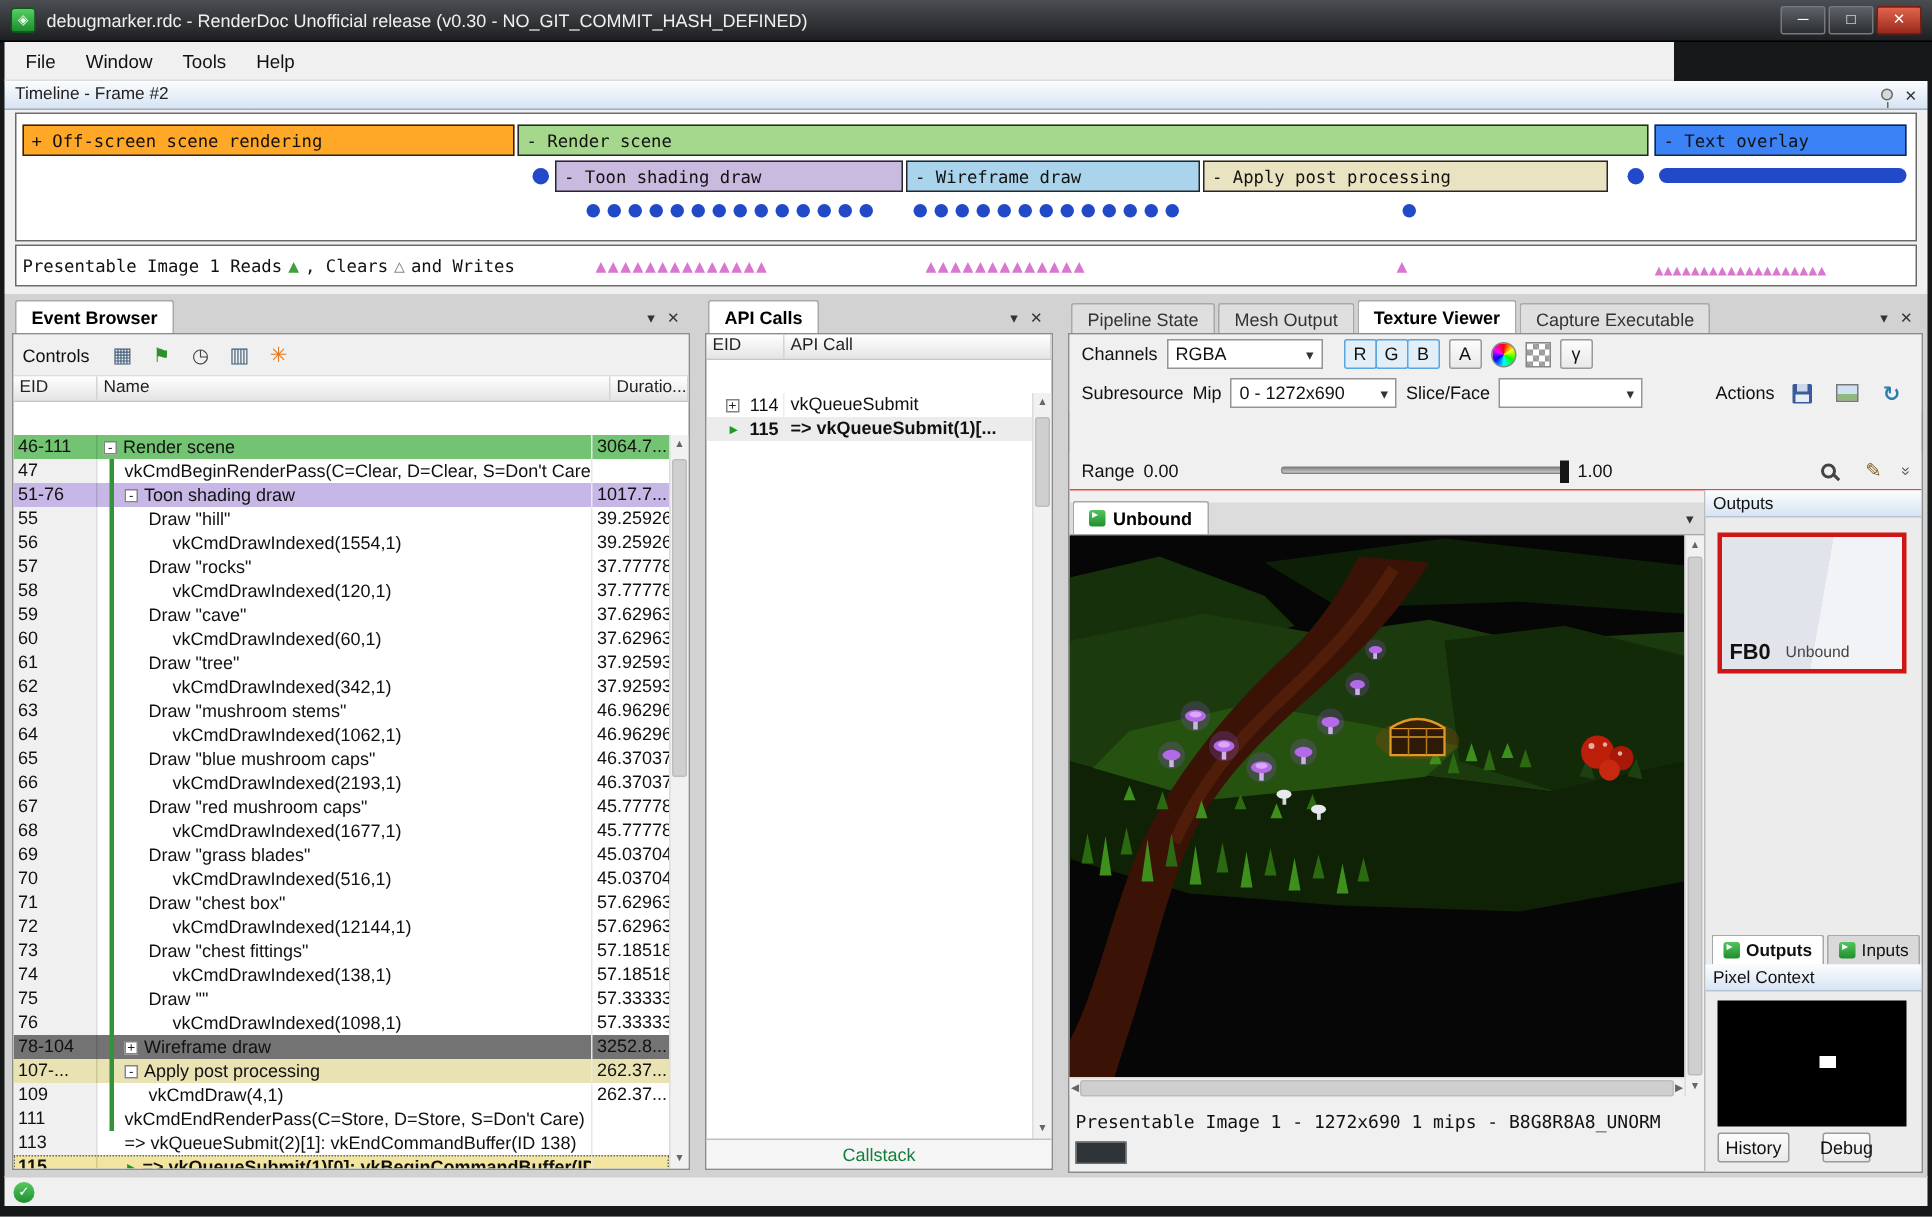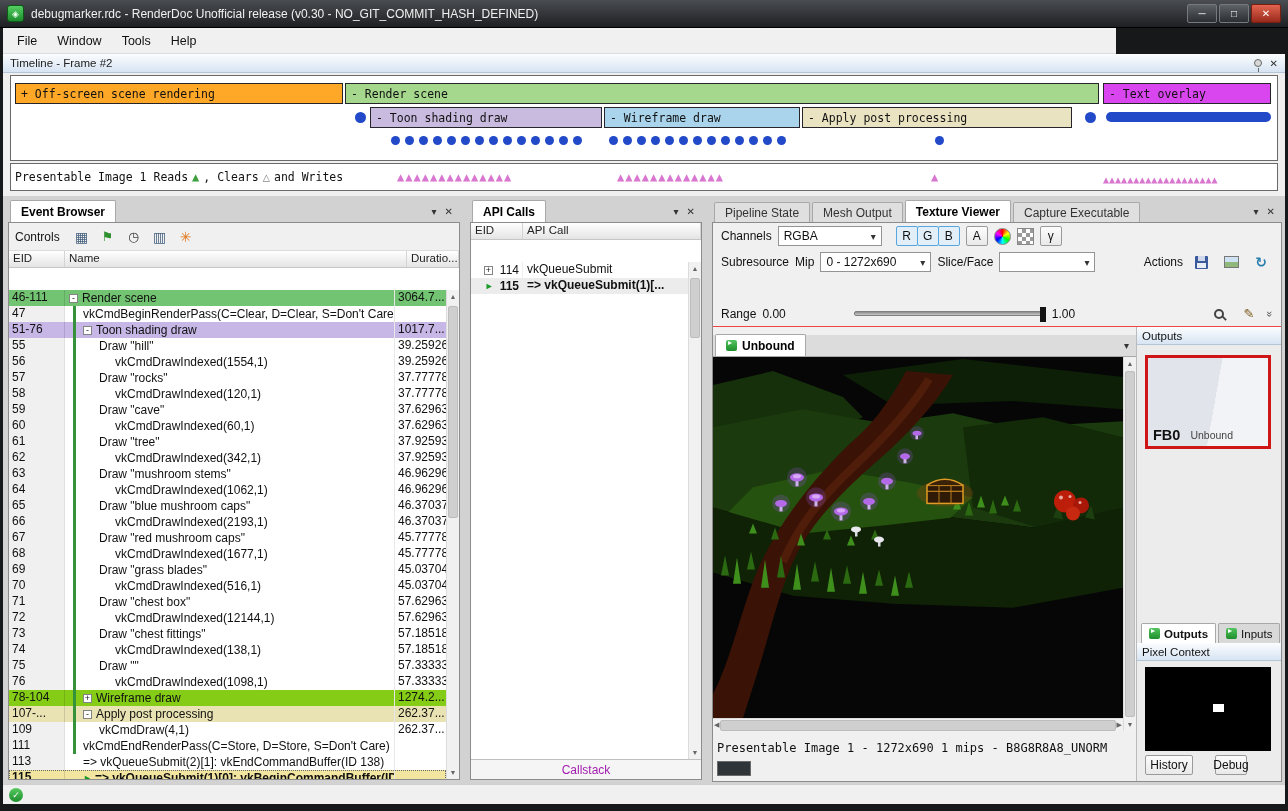--- a/index.html
+++ b/index.html
@@ -22,21 +22,21 @@
 .pin-ico{width:8px;height:8px;border:1px solid #666;background:#d8d8d8;border-radius:50%;position:relative}
 .pin-ico::after{content:"";position:absolute;left:3px;top:8px;width:1px;height:4px;background:#666}
 .xico::before{content:"✕";font-size:10px;color:#333}
 .ddarr::before{content:"▾";font-size:10px;color:#333}
 .tl-area{position:absolute;left:3px;top:73px;width:1282px;height:123px;background:#f0f0f0}
 .tl-frame{position:absolute;left:7px;top:2px;width:1268px;height:86px;background:#fff;border:1px solid #6a6a6a}
 .tl-usage{position:absolute;left:7px;top:90px;width:1268px;height:28px;background:#fff;border:1px solid #6a6a6a}
 .blk{position:absolute;height:21px;border:1px solid #26262a;display:flex;align-items:center;padding:0 5px;font-family:"DejaVu Sans Mono","Liberation Mono",monospace;font-size:11.5px;white-space:nowrap;overflow:hidden}
 .blk-orange{left:4px;top:7px;width:328px;background:#ffa726}
 .blk-green{left:334px;top:7px;width:754px;background:#a5d78d}
-.blk-yellow{left:1092px;top:7px;width:168px;background:#d946ef}
+.blk-yellow{left:1092px;top:7px;width:168px;background:#3b82f6}
 .blk-toon{left:359px;top:31px;width:232px;background:#c9badf}
 .blk-wf{left:593px;top:31px;width:196px;background:#a9d4ec}
 .blk-post{left:791px;top:31px;width:270px;background:#eae3c2}
 .dot{width:9px;height:9px;border-radius:50%;background:#2149c8;flex:none}
 .dot-lg{position:absolute;width:11px;height:11px;border-radius:50%;background:#2149c8}
 .dotrow{position:absolute;top:60px;display:flex;gap:5px}
 .bluebar{position:absolute;left:1095px;top:36px;width:165px;height:10px;border-radius:5px;background:#2149c8}
 .usage-line{position:relative;height:100%;font-family:"DejaVu Sans Mono","Liberation Mono",monospace;font-size:11.5px;display:flex;align-items:center;padding-left:4px}
 .tri{display:inline-block}
 .tri::before{content:"▲";color:#d977d0;font-size:12px;margin-right:1px}
@@ -68,40 +68,40 @@
 .colhead{height:17px;display:flex;background:linear-gradient(#fff,#e4e4e4);border-bottom:1px solid #c6c6c6;font-size:11.5px;color:#222}
 .colhead>div{padding:1px 4px;border-right:1px solid #d4d4d4;white-space:nowrap;overflow:hidden}
 .ch-eid{width:56px;flex:none}.ch-name{flex:1}.ch-dur{width:52px;flex:none}
 .eb-rows{position:absolute;top:67px;left:0;right:13px;bottom:0;overflow:hidden}
 .eb-row{display:flex;height:16px;line-height:15px;font-size:12px}
 .eb-eid{width:56px;background:#f0f0f0;border-right:1px solid #e0e0e0;padding:0 3px;flex:none;white-space:nowrap;overflow:hidden}
 .eb-name{flex:1;position:relative;white-space:nowrap;overflow:hidden;display:flex;align-items:center}
 .eb-dur{width:52px;border-left:1px solid #e8e8e8;padding:0 3px;flex:none;white-space:nowrap;overflow:hidden}
 .ind0{padding-left:4px}.ind1{padding-left:18px}.ind2{padding-left:34px}.ind3{padding-left:50px}
 .bar::before{content:"";position:absolute;left:8px;top:0;bottom:0;width:3px;background:#35913a}
-.m-green{background:#72c472}.m-purple{background:#c6b7e6}.m-blue{background:#84cc16}
+.m-green{background:#72c472}.m-purple{background:#c6b7e6}.m-blue{background:#737373}
 .m-tan{background:#e9e2b2}
 .m-cur{background:#f2e5a0;outline:1px dotted #666;outline-offset:-1px}
 .m-green .eb-eid,.m-purple .eb-eid,.m-blue .eb-eid,.m-tan .eb-eid,.m-yellow .eb-eid,.m-cur .eb-eid{background:transparent;border-right-color:rgba(0,0,0,.12)}
 .bold{font-weight:bold}
 .glyph{flex:none;display:inline-block}
 .exp{width:9px;height:9px;border:1px solid #848484;background:#fff;color:#222;font-size:9px;line-height:7px;text-align:center;margin-right:4px}
 .cur-arrow{color:#1c9a28;font-size:9px;margin-right:3px;border:none;width:auto;height:auto;background:transparent}
 .sbv{position:absolute;top:67px;right:0;bottom:0;width:13px;background:#f1f1f1;border-left:1px solid #dcdcdc}
 .sbbtn{height:13px;display:flex;align-items:center;justify-content:center;color:#666;font-size:7px}
 .sb-up::before{content:"▲"}.sb-down::before{content:"▼"}.sb-l::before{content:"◀"}.sb-r::before{content:"▶"}
 .sbv .sb-down{position:absolute;bottom:0;left:0;right:0}
 .thumb{position:absolute;background:#cfcfcf;border:1px solid #bdbdbd;border-radius:2px}
 
 .api-rows{position:absolute;top:39px;left:0;right:13px;bottom:20px;overflow:hidden}
 .api-row{display:flex;height:16px;line-height:15px;font-size:12px}
 .api-eid{width:52px;flex:none;padding:0 3px;display:flex;align-items:center;justify-content:flex-end;gap:3px;border-right:1px solid #eee}
 .api-call{flex:1;padding:0 4px;white-space:nowrap;overflow:hidden}
 .sel{background:#ececec}
-.callstack{position:absolute;left:0;right:0;bottom:0;height:20px;border-top:1px solid #c0c0c0;background:#f5f5f5;display:flex;align-items:center;justify-content:center;color:#a21caf}
+.callstack{position:absolute;left:0;right:0;bottom:0;height:20px;border-top:1px solid #c0c0c0;background:#f5f5f5;display:flex;align-items:center;justify-content:center;color:#15803d}
 .api-sbv{position:absolute;top:39px;right:0;bottom:20px;width:13px;background:#f1f1f1;border-left:1px solid #dcdcdc}
 
 .tv-toolbar{position:absolute;left:0;right:0;background:#f0f0f0;display:flex;align-items:center;gap:6px;padding:0 8px;font-size:12px}
 .tvr1{top:0;height:26px}.tvr2{top:26px;height:26px}.tvr3{top:52px;height:26px}.tvr4{top:78px;height:26px;border-bottom:1px solid #ef4444}
 .dd{height:20px;background:#fff;border:1px solid #949494;display:flex;align-items:center;justify-content:space-between;padding:0 5px;gap:4px;white-space:nowrap;overflow:hidden}
 .btn{height:20px;border:1px solid #9a9a9a;background:linear-gradient(#fcfcfc,#e9e9e9);border-radius:2px;display:flex;align-items:center;justify-content:center;padding:0 6px;gap:4px;white-space:nowrap}
 .btn.sq{width:22px;padding:0;flex:none}
 .btn.on{background:#e2eff9;border-color:#58a6e0}
 .wheel{width:17px;height:17px;border-radius:50%;border:1px solid #888;background:conic-gradient(red,#ff0,#0f0,#0ff,#00f,#f0f,red)}
 .checker{width:17px;height:17px;border:1px solid #888;background-image:linear-gradient(45deg,#9a9a9a 25%,transparent 25%,transparent 75%,#9a9a9a 75%),linear-gradient(45deg,#9a9a9a 25%,#fff 25%,#fff 75%,#9a9a9a 75%);background-size:8px 8px;background-position:0 0,4px 4px}
@@ -524,21 +524,21 @@
             <span>vkCmdDrawIndexed(1098,1)</span>
           </div>
         <div class="eb-dur">57.33333</div>
       </div>
         <div class="eb-row m-blue">
         <div class="eb-eid">78-104</div>
         <div class="eb-name ind1 bar">
             <span class="glyph exp">+</span>
             <span>Wireframe draw</span>
           </div>
-        <div class="eb-dur">1274.2...</div>
+        <div class="eb-dur">3252.8...</div>
       </div>
         <div class="eb-row m-tan">
         <div class="eb-eid">107-...</div>
         <div class="eb-name ind1 bar">
             <span class="glyph exp">-</span>
             <span>Apply post processing</span>
           </div>
         <div class="eb-dur">262.37...</div>
       </div>
         <div class="eb-row">

